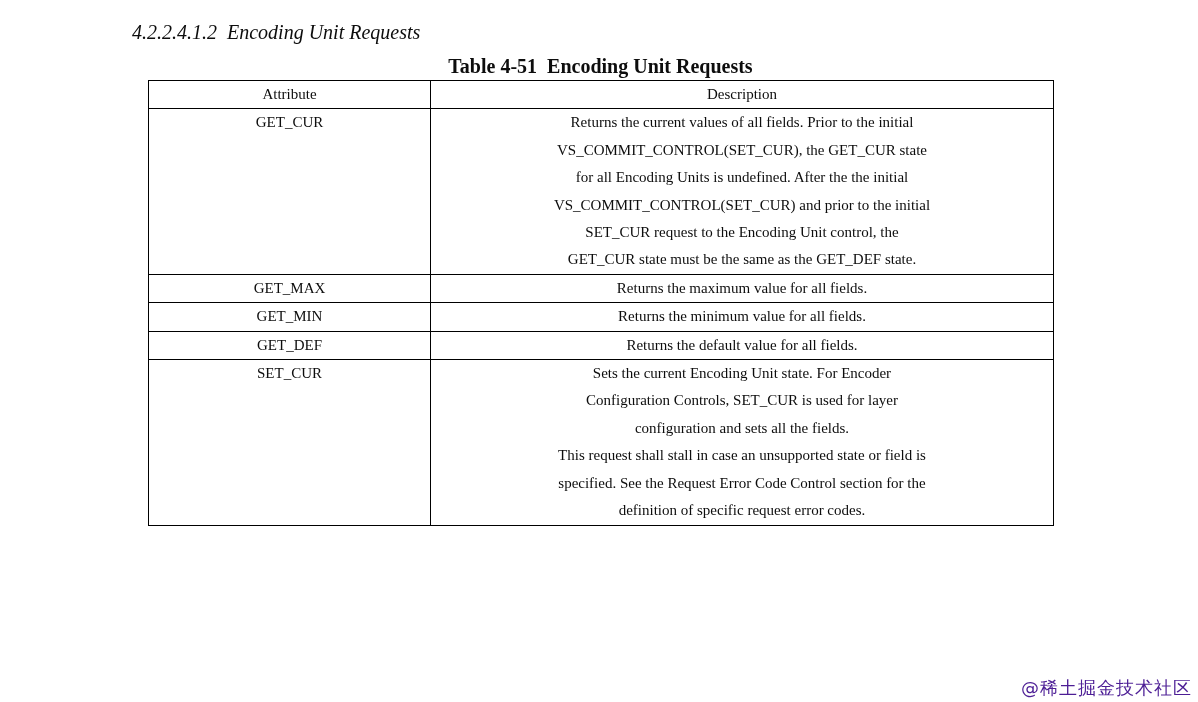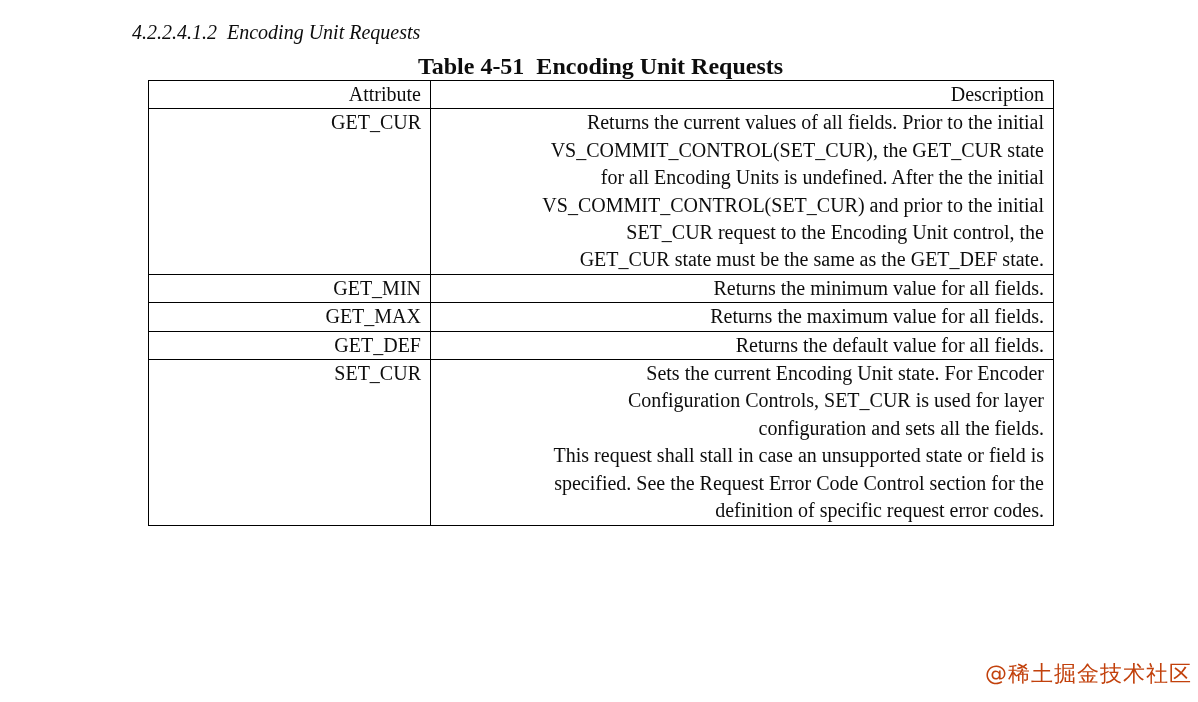--- a/index.html
+++ b/index.html
@@ -31,54 +31,54 @@
   }
   .intro {
     font-size: 20px;
     line-height: 28px;
     margin: 0 0 13px 0;
     width: 945px;
     white-space: pre-line;
   }
   .table-caption {
     font-weight: bold;
-    font-size: 24px;
+    font-size: 20px;
     line-height: 24px;
     text-align: center;
     width: 905px;
     margin: 0 0 2px 16px;
     white-space: pre;
   }
   table.req-table {
     border-collapse: collapse;
     table-layout: fixed;
     width: 905px;
     margin-left: 16px;
   }
   table.req-table th,
   table.req-table td {
     border: 1.6px solid #000000;
-    font-size: 20px;
+    font-size: 15px;
     font-weight: normal;
     line-height: 27.4px;
     padding: 0 9px;
     vertical-align: top;
-    text-align: right;
+    text-align: center;
     overflow: hidden;
   }
   col.col-attr { width: 282px; }
   col.col-desc { width: 623px; }
   .desc { white-space: pre-line; }
   .watermark {
     position: absolute;
     right: 6px;
-    bottom: 13px;
+    bottom: 2px;
     font-family: "DejaVu Sans", sans-serif;
-    font-size: 22px;
-    color: #c2410c;
+    font-size: 18px;
+    color: #4c1d95;
     letter-spacing: 1px;
   }
 </style>
 </head>
 <body>
 
 <div class="page">
 
   <h2 class="section-heading">4.2.2.4.1.2  Encoding Unit Requests</h2>
 
@@ -100,26 +100,26 @@
       <tr>
         <td>GET_CUR</td>
         <td class="desc">Returns the current values of all fields. Prior to the initial
 VS_COMMIT_CONTROL(SET_CUR), the GET_CUR state
 for all Encoding Units is undefined. After the the initial
 VS_COMMIT_CONTROL(SET_CUR) and prior to the initial
 SET_CUR request to the Encoding Unit control, the
 GET_CUR state must be the same as the GET_DEF state.</td>
       </tr>
       <tr>
+        <td>GET_MAX</td>
+        <td class="desc">Returns the maximum value for all fields.</td>
+      </tr>
+      <tr>
         <td>GET_MIN</td>
         <td class="desc">Returns the minimum value for all fields.</td>
-      </tr>
-      <tr>
-        <td>GET_MAX</td>
-        <td class="desc">Returns the maximum value for all fields.</td>
       </tr>
       <tr>
         <td>GET_DEF</td>
         <td class="desc">Returns the default value for all fields.</td>
       </tr>
       <tr>
         <td>SET_CUR</td>
         <td class="desc">Sets the current Encoding Unit state. For Encoder
 Configuration Controls, SET_CUR is used for layer
 configuration and sets all the fields.

